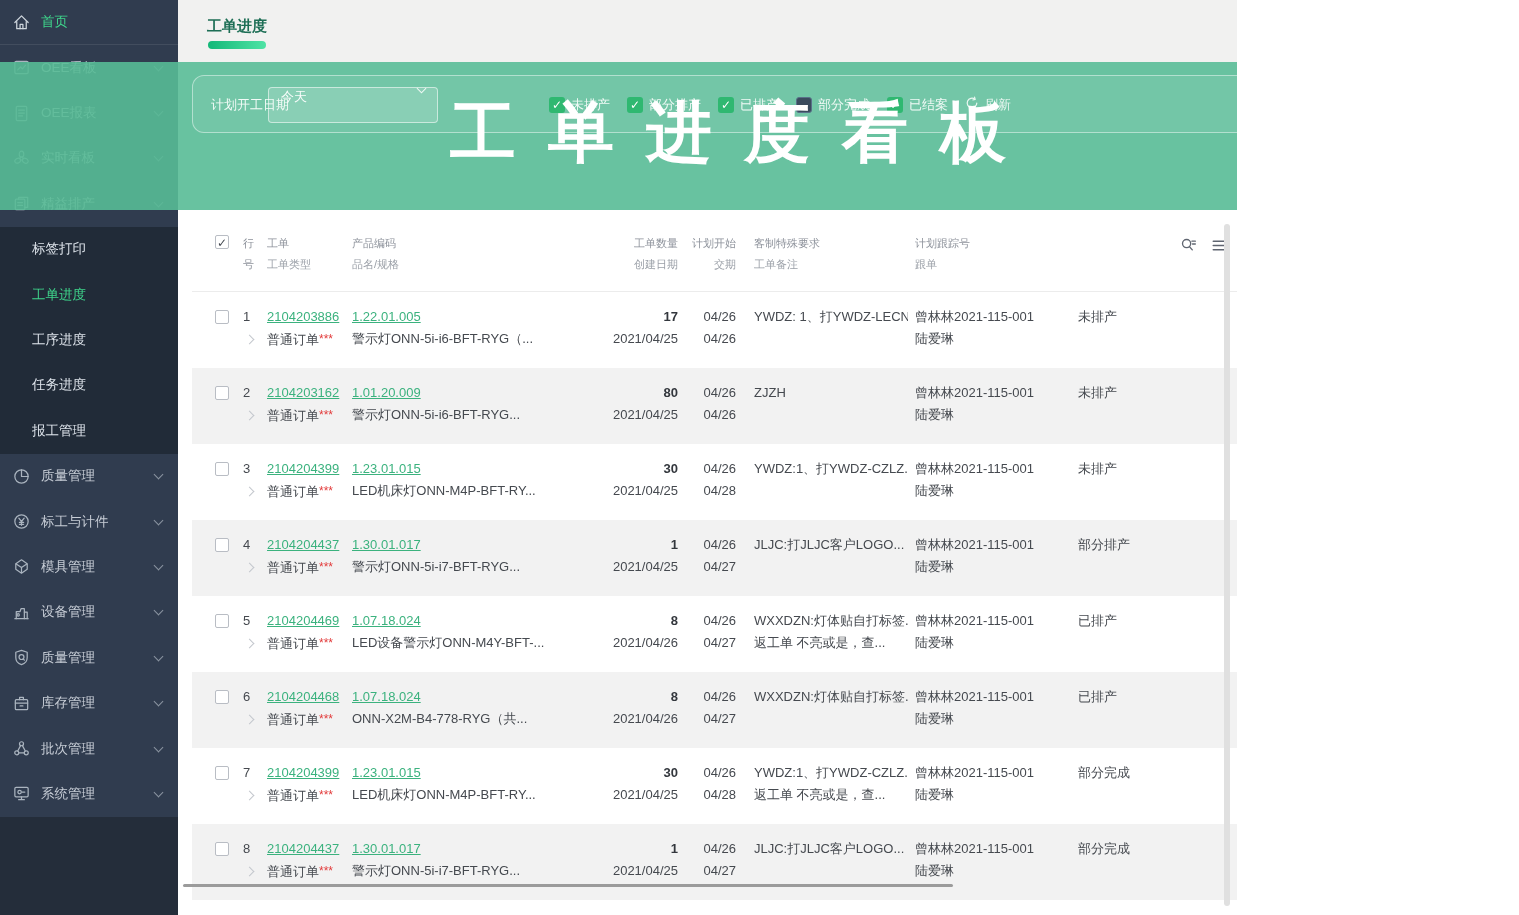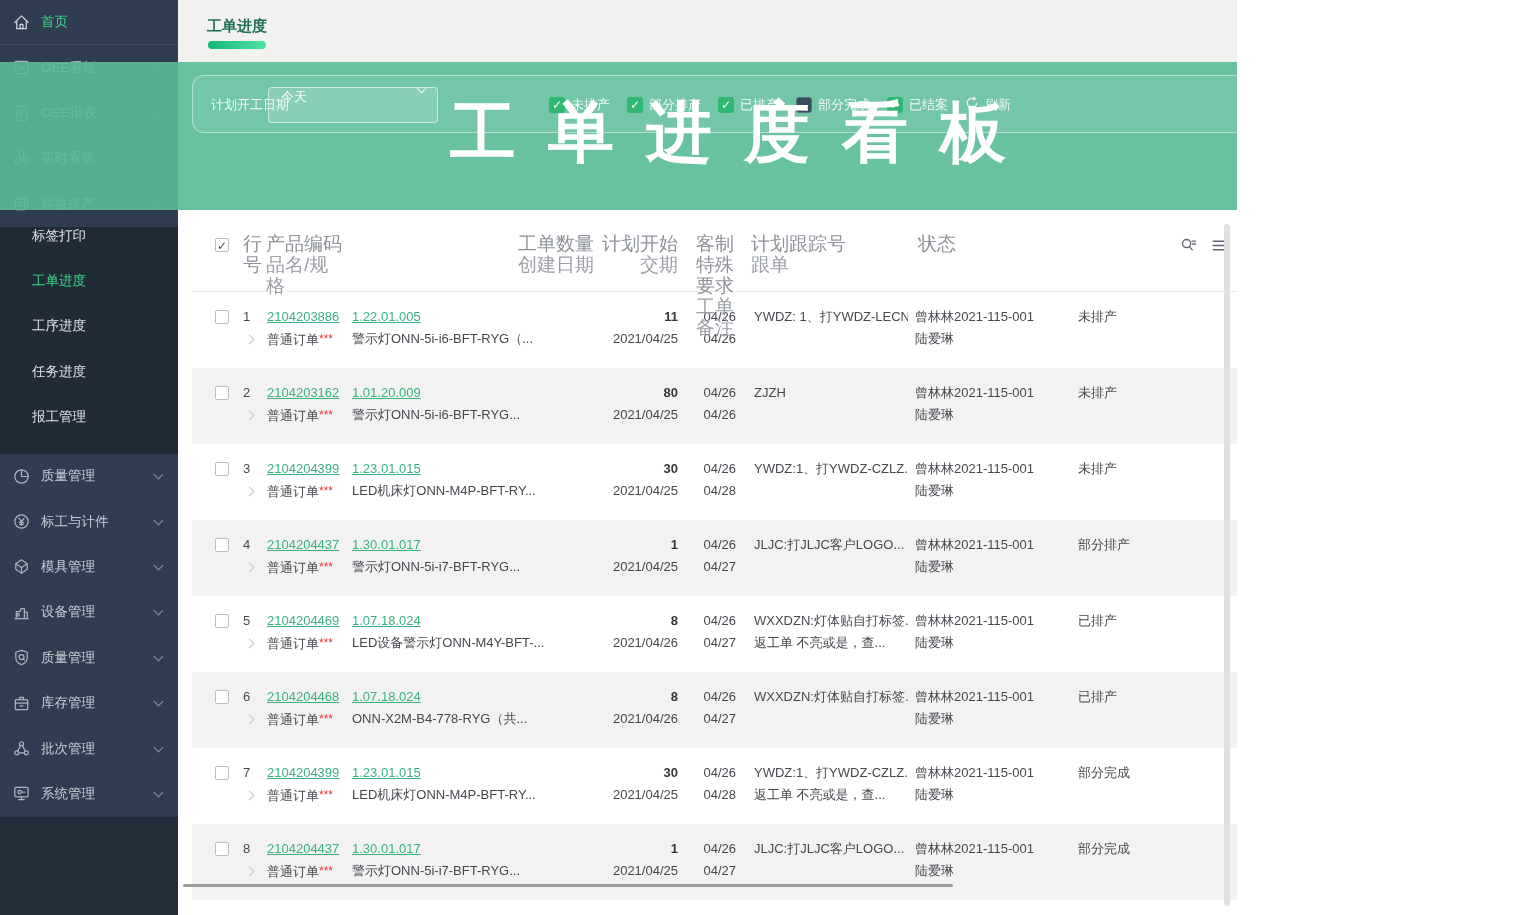--- a/index.html
+++ b/index.html
@@ -15,36 +15,36 @@
   .side-item.home { height:45px; border-bottom:1px solid rgba(255,255,255,0.09); }
   .side-item.home .s-label { color:#3fd68c; }
   .side-item.home .s-icon { color:#cfd6dd; }
   .chev { width:7px; height:7px; border-right:1.4px solid #8a94a1; border-bottom:1.4px solid #8a94a1; flex-shrink:0; }
   .chev.down { transform:rotate(45deg); margin-top:-3px; }
   .chev.up { transform:rotate(-135deg); margin-top:4px; }
   .side-item.parent-active { background:#2c3748; color:#ffffff; }
   .side-item.parent-active .s-icon { color:#e8edf2; }
   .side-item.parent-active .chev { border-color:#cdd4dc; }
   .submenu { background:#212b38; display:flex; flex-direction:column; flex-shrink:0; }
-  .sub-item { height:45.4px; display:flex; align-items:flex-start; padding-left:32px; color:#dde3ea; font-size:13.5px; cursor:pointer; }
+  .sub-item { height:45.4px; display:flex; align-items:center; padding-left:32px; color:#dde3ea; font-size:13.5px; cursor:pointer; }
   .sub-item.active { color:#3fd68c; }
   .side-footer { flex:1; background:#242d3a; }
 
   
   .main { position:relative; flex:1; height:915px; background:#fff; overflow:hidden; }
   .tabbar { height:62px; background:#f1f1f0; padding:17px 0 0 29px; }
   .tab { display:inline-flex; flex-direction:column; align-items:center; cursor:pointer; }
   .tab-label { font-size:15px; font-weight:bold; color:#1d6e55; }
   .tab-underline { margin-top:5px; width:58px; height:8px; border-radius:4px; background:linear-gradient(90deg,#14b878,#4fe3a5); }
 
   
   .table-panel { position:relative; margin:154px 14px 0 14px; width:1313px; background:#fff; }
   .grid-cols { display:grid; grid-template-columns:36px 30px 86px 258px 84px 58px 164px 160px 185px; width:1061px; }
   .thead { position:relative; height:76px; border-bottom:1px solid #ececec; }
-  .thead .hc { padding-top:17px; font-size:19px; line-height:21px; color:#8d929b; }
+  .thead .hc { padding-top:17px; font-size:11px; line-height:21px; color:#8d929b; }
   .hc.right { text-align:right; padding-right:8px; }
   .hc .h2 { color:#9ba0a8; }
   .cb { display:inline-block; width:14px; height:14px; border:1px solid #b9bdc4; border-radius:2px; background:#fff; position:relative; }
   .cb.checked::after { content:"✓"; position:absolute; left:1px; top:-3px; font-size:12px; color:#454a52; font-weight:bold; }
   .c-sel { padding-left:23px; }
   .thead .c-sel { padding-top:19px; }
   .c-num { padding-left:15px; }
   .c-order { padding-left:9px; }
   .c-prod { padding-left:8px; }
   .c-req { padding-left:10px; }
@@ -285,42 +285,43 @@
         <div class="tab-underline"></div>
       </div>
     </div>
 
     <div class="table-panel">
       <div class="thead grid-cols">
         <div class="hc c-sel"><span class="cb checked"></span></div>
         <div class="hc c-num">
             <div>行号</div>
           </div>
+        <div class="hc c-order">
+          <div>工单</div>
+            <div class="h2">工单类型</div>
+        </div>
         <div class="hc c-prod">
           <div>产品编码</div>
             <div class="h2">品名/规格</div>
         </div>
         <div class="hc right">
           <div>工单数量</div>
             <div class="h2">创建日期</div>
         </div>
         <div class="hc right">
           <div>计划开始</div>
             <div class="h2">交期</div>
         </div>
         <div class="hc c-req">
           <div>客制特殊要求</div>
             <div class="h2">工单备注</div>
         </div>
         <div class="hc c-track">
           <div>计划跟踪号</div>
             <div class="h2">跟单</div>
-        </div>
-        <div class="hc c-status">
-          <div>状态</div>
         </div>
         <div class="head-icons">
           <span><svg viewBox="0 0 20 20" fill="none" stroke="currentColor" stroke-width="1.4" stroke-linecap="round">
                 <circle cx="8" cy="8" r="4.3"></circle>
                 <line x1="11.2" y1="11.4" x2="14" y2="14.6"></line>
                 <line x1="13.6" y1="5.4" x2="17.2" y2="5.4"></line>
                 <line x1="14.2" y1="8.4" x2="17.2" y2="8.4"></line>
               </svg></span>
           <span><svg viewBox="0 0 20 20" fill="none" stroke="currentColor" stroke-width="1.7" stroke-linecap="round">
                 <line x1="3.5" y1="5.5" x2="16.5" y2="5.5"></line>
@@ -340,21 +341,21 @@
       </div>
       <div class="c c-order">
         <a class="link">2104203886</a>
         <span class="l2"><span>普通订单</span><span class="stars">***</span></span>
       </div>
       <div class="c c-prod">
         <a class="link">1.22.01.005</a>
         <span class="l2 pname">警示灯ONN-5i-i6-BFT-RYG（...</span>
       </div>
       <div class="c right">
-        <div class="qty">11</div>
+        <div class="qty">17</div>
         <div class="l2">2021/04/25</div>
       </div>
       <div class="c right">
         <div>04/26</div>
         <div class="l2">04/26</div>
       </div>
       <div class="c c-req">
         <div class="reqline">YWDZ: 1、打YWDZ-LECN...</div>
         <div class="l2 reqline"></div>
       </div>

